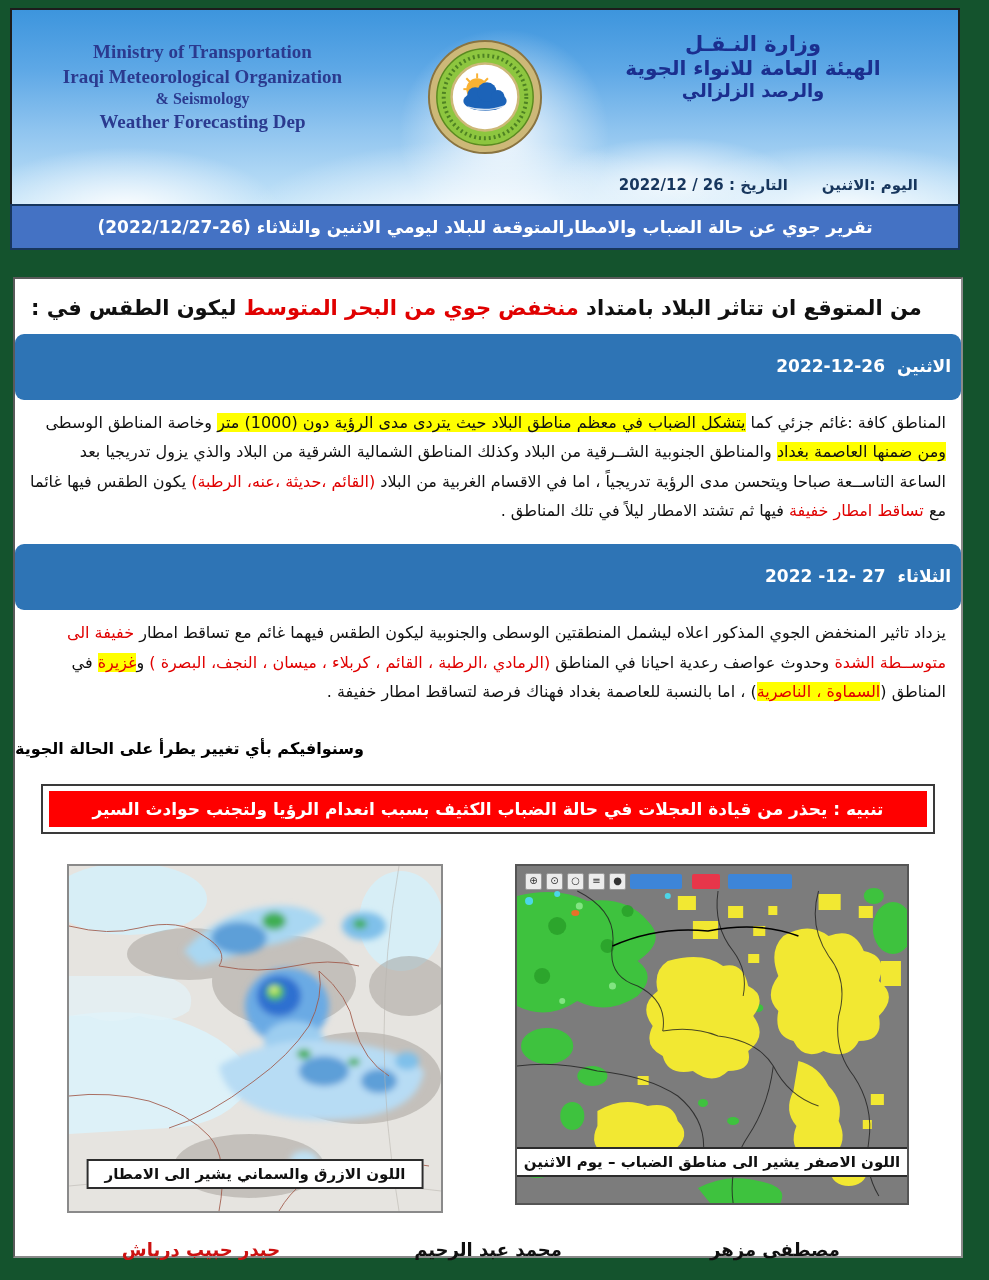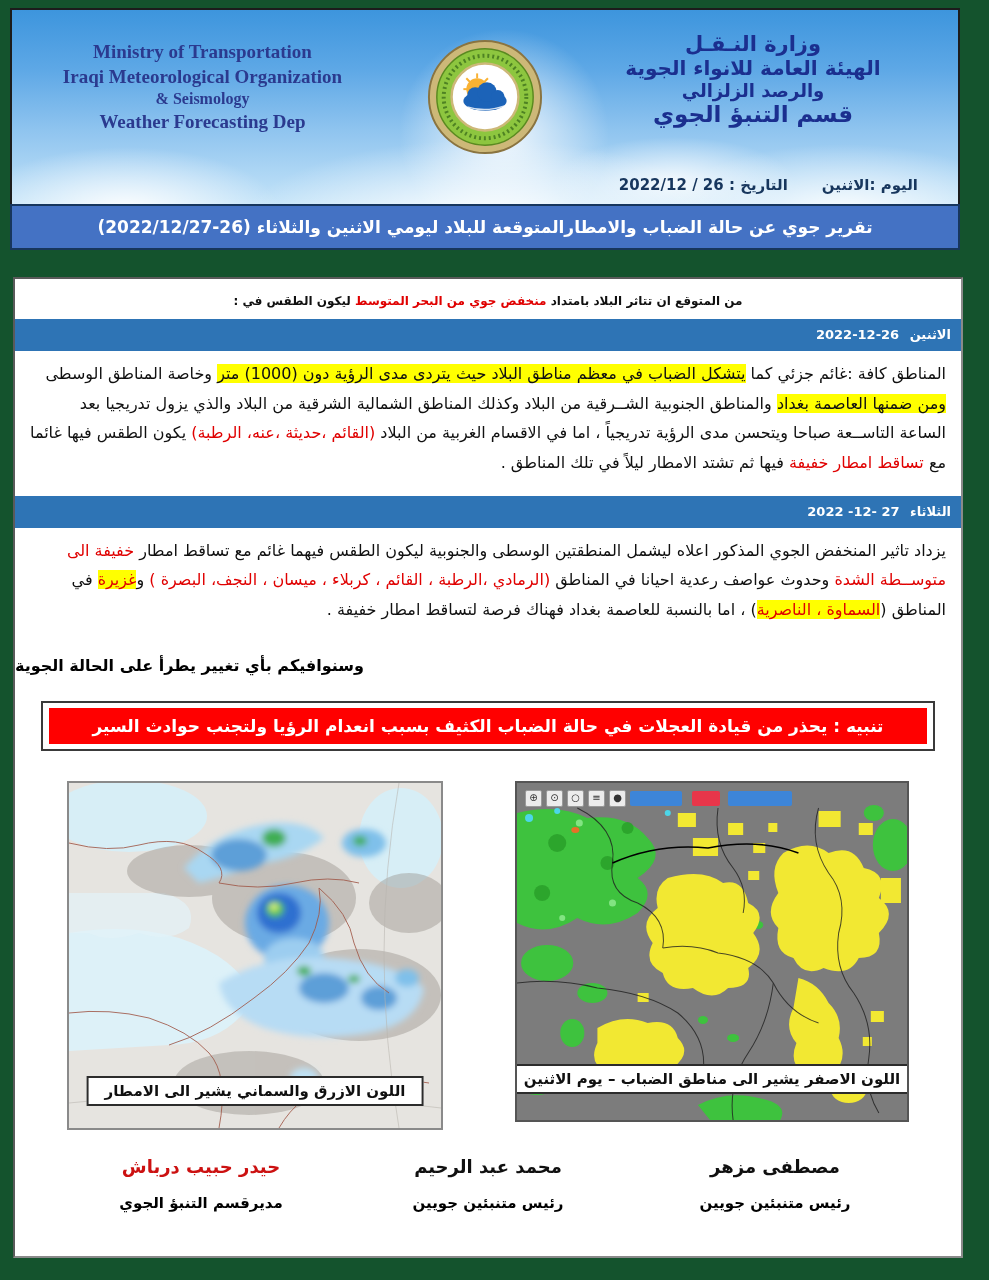--- a/index.html
+++ b/index.html
@@ -28,24 +28,24 @@
   .hdr-arabic .a4{font-size:23px;}
   .hdr-date{position:absolute;right:40px;bottom:16px;width:370px;direction:rtl;display:flex;
     justify-content:flex-start;gap:34px;font-weight:bold;font-size:15px;color:#17365d;}
   
   .title-bar{position:absolute;left:10px;top:204px;width:950px;height:46px;box-sizing:border-box;
     background:#4472c4;border:2px solid #17365d;color:#fff;font-weight:bold;font-size:17px;
     direction:rtl;text-align:center;line-height:42px;}
   
   .main-box{position:absolute;left:13px;top:277px;width:950px;height:981px;box-sizing:border-box;
     border:2px solid #5a5a5a;border-right-color:#8a8a8a;border-bottom-color:#8a8a8a;background:#fff;}
-  .intro{direction:rtl;text-align:center;font-weight:bold;font-size:12px;color:#101010;
+  .intro{direction:rtl;text-align:left;font-weight:bold;font-size:21px;color:#101010;
     padding:13px 16px 0 16px;line-height:1.6;}
-  .day-bar{margin-top:8px;height:32px;background:#2e74b5;color:#fff;font-weight:bold;font-size:13px;
-    direction:rtl;text-align:right;line-height:31px;padding:0 10px;}
+  .day-bar{margin-top:8px;height:32px;background:#2e74b5;color:#fff;font-weight:bold;font-size:17px;
+    direction:rtl;text-align:right;line-height:31px;padding:17px 10px;border-radius:9px;}
   .day-bar .date-ltr{direction:ltr;unicode-bidi:bidi-override;display:inline-block;margin-right:6px;}
   .body-par{direction:rtl;text-align:right;font-weight:normal;font-size:16px;color:#101010;
     line-height:1.85;padding:8px 15px 2px 15px;}
   .seg-red{color:#e00000;}
   .seg-hl{background:#ffff00;}
   .seg-hl-red{background:#ffff00;color:#e00000;}
   .update-note{direction:rtl;text-align:left;font-weight:bold;font-size:16px;margin-top:30px;}
   .warn-wrap{margin:26px 26px 0 26px;border:2px solid #3a3a3a;background:#fff;padding:5px 6px;}
   .warn-inner{background:#ff0000;color:#fff;font-weight:bold;font-size:17px;direction:rtl;
     text-align:center;padding:8px 6px;}
@@ -106,21 +106,20 @@
           <circle cx="73" cy="60" r="7"></circle>
         </g>
         <path d="M42,70 Q60,76 80,69" stroke="#ffffff" stroke-width="1.5" fill="none" opacity="0.8"></path>
       </svg>
     </div>
 
     <div class="hdr-arabic">
       <div class="a1">وزارة النـقـل</div>
       <div class="a2">الهيئة العامة للانواء الجوية</div>
       <div class="a3">والرصد الزلزالي</div>
-      <div class="a4">قسم التنبؤ الجوي</div>
     </div>
 
     <div class="hdr-date">
       <span>اليوم :الاثنين</span>
       <span>التاريخ : 26 / 2022/12</span>
     </div>
   </div>
 
   <div class="title-bar">تقرير جوي عن حالة الضباب والامطارالمتوقعة للبلاد ليومي الاثنين والثلاثاء (26-2022/12/27)</div>
 

